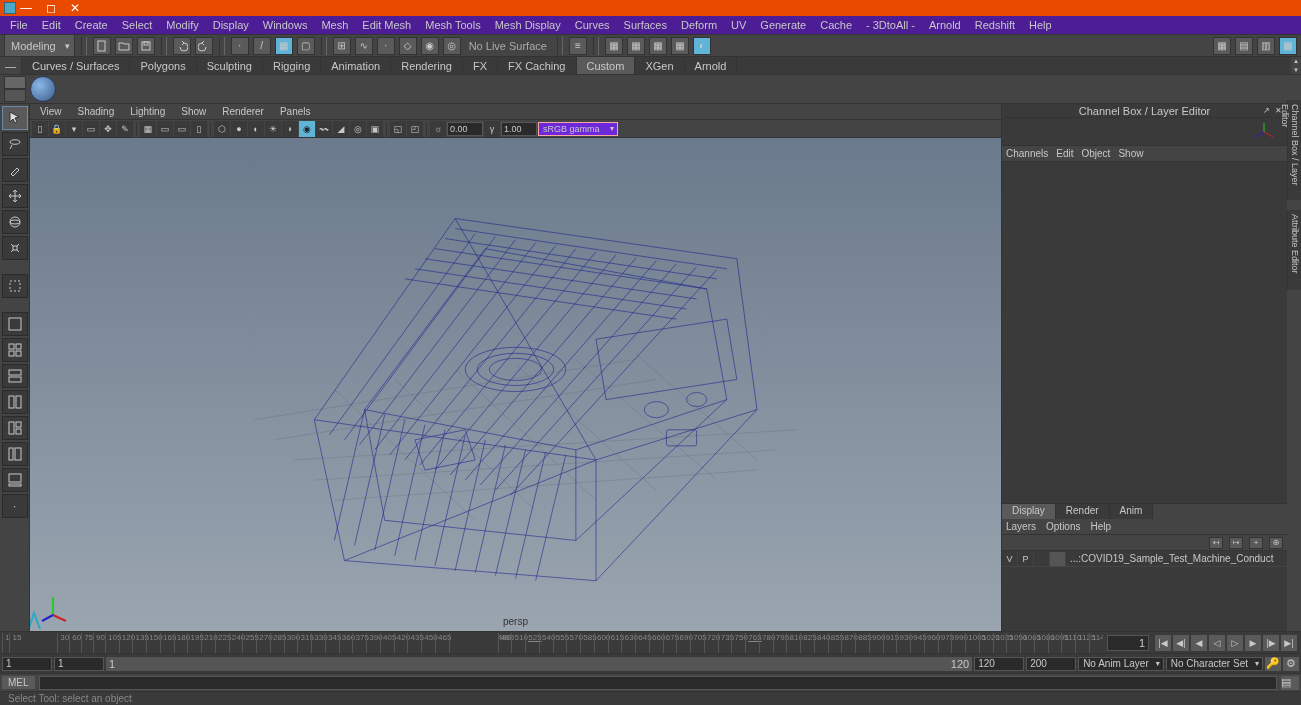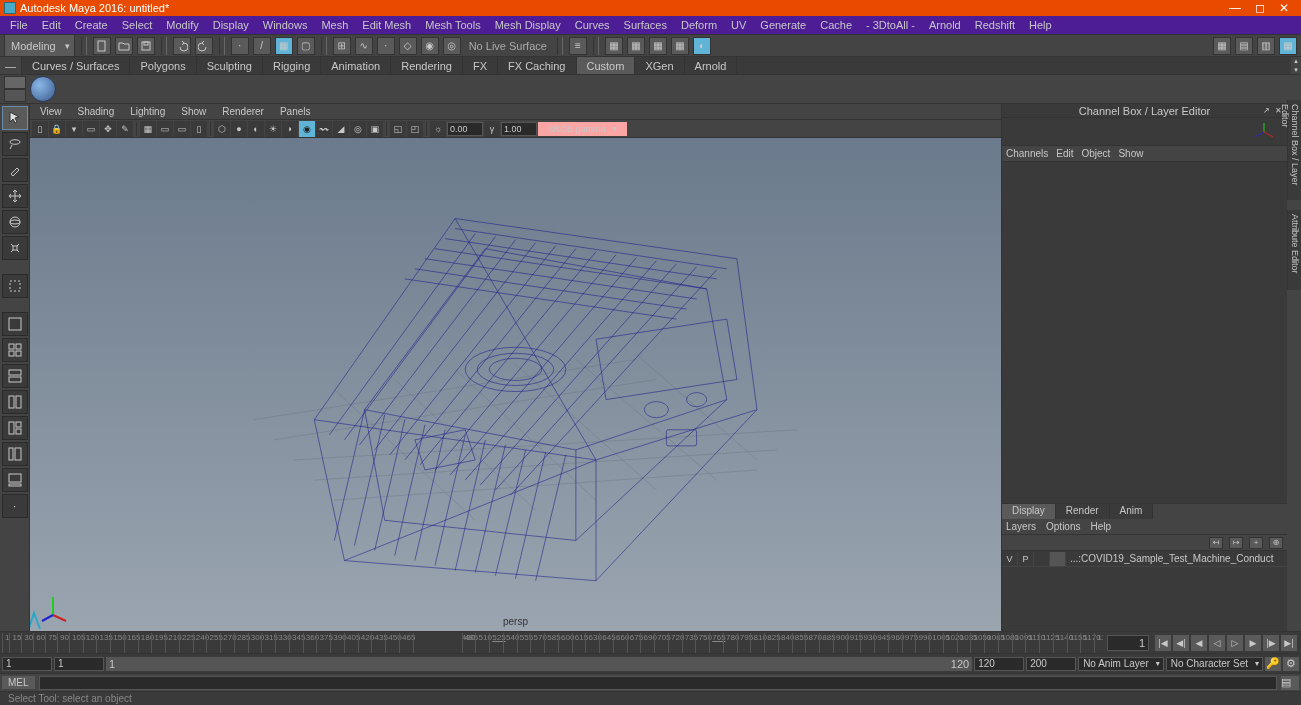--- a/index.html
+++ b/index.html
@@ -51,21 +51,21 @@
 .toolbox .gap { height: 10px; }
 
 .viewport-area { flex: 1; display: flex; flex-direction: column; min-width: 0; }
 .vp-menu { height: 16px; background: #444; display: flex; align-items: center; padding: 0 4px; gap: 4px; border-bottom: 1px solid #333; }
 .vp-menu .item { padding: 1px 6px; cursor: pointer; font-size: 10px; }
 .vp-toolbar { height: 18px; background: #444; display: flex; align-items: center; padding: 0 2px; gap: 1px; border-bottom: 1px solid #333; }
 .vp-toolbar .btn { width: 16px; height: 16px; background: #3a3a3a; display: flex; align-items: center; justify-content: center; cursor: pointer; font-size: 9px; }
 .vp-toolbar .btn.on { background: #5fb4d8; color: #222; }
 .vp-toolbar .sep2 { width: 1px; height: 14px; background: #333; margin: 0 2px; }
 .vp-toolbar .num { width: 36px; height: 14px; background: #2a2a2a; border: 1px solid #555; font-size: 9px; padding: 0 2px; display:flex; align-items:center; }
-.vp-toolbar .sel { height: 14px; background: #000000; border: 7px solid #fca5a5; font-size: 9px; padding: 0 14px 0 4px; display:flex; align-items:center; position:relative; min-width:80px; }
+.vp-toolbar .sel { height: 14px; background: #6d28d9; border: 1px solid #fca5a5; font-size: 9px; padding: 0 14px 0 4px; display:flex; align-items:center; position:relative; min-width:80px; }
 .vp-toolbar .sel::after { content:"▾"; position:absolute; right:3px; font-size:8px; }
 
 .viewport { flex: 1; background: linear-gradient(#6b7a8c,#9aa5b0); position: relative; overflow: hidden; }
 .viewport .axis { position:absolute; left:8px; bottom:8px; width:30px; height:30px; }
 .viewport .mayalogo { position:absolute; left:-14px; bottom:-4px; width:28px; height:28px; }
 .viewport .persp-label { position:absolute; bottom:4px; left:50%; transform:translateX(-50%); font-size:10px; color:#333; }
 .viewport svg.wire { position:absolute; inset:0; width:100%; height:100%; }
 
 .channel-area { width: 300px; background: #444; display: flex; flex-direction: column; border-left: 1px solid #333; }
 .ch-vtab { width: 14px; background:#3a3a3a; border-left:1px solid #333; writing-mode:vertical-rl; text-orientation:mixed; font-size:9px; padding:4px 1px; cursor:pointer; position:absolute; right:0; }
@@ -120,21 +120,20 @@
 
 .helpline { height:14px; background:#3a3a3a; display:flex; align-items:center; padding:0 8px; font-size:10px; color:#888; border-top:1px solid #333; }
 
 svg { stroke: currentColor; fill: none; }
 </style>
 </head>
 <body>
 
 <div class="titlebar">
   <div class="icon"></div>
-  <div class="title">Autodesk Maya 2016: untitled*</div>
   <div class="winbtns">
     <span>—</span>
     <span>◻</span>
     <span>✕</span>
   </div>
 </div>
 
 <div class="mainmenu" id="mainmenu">
     <div class="item">File</div>
     <div class="item">Edit</div>
@@ -479,21 +478,21 @@
     <div class="ch-vtab editor">Channel Box / Layer Editor</div>
     <div class="ch-vtab attr">Attribute Editor</div>
   </div>
 </div>
 
 <div class="timeslider">
   <div class="track">
     <div class="ticks" id="ticks">
         <div class="tick" style="width: 1.25%;">1</div>
         <div class="tick" style="width: 1.25%;">15</div>
-        <div class="tick" style="width: 1.25%;">30</div>
+        <div class="tick" style="width: 1.25%; margin-left: 36px;">30</div>
         <div class="tick" style="width: 1.25%;">60</div>
         <div class="tick" style="width: 1.25%;">75</div>
         <div class="tick" style="width: 1.25%;">90</div>
         <div class="tick" style="width: 1.25%;">105</div>
         <div class="tick" style="width: 1.25%;">120</div>
         <div class="tick" style="width: 1.25%;">135</div>
         <div class="tick" style="width: 1.25%;">150</div>
         <div class="tick" style="width: 1.25%;">165</div>
         <div class="tick" style="width: 1.25%;">180</div>
         <div class="tick" style="width: 1.25%;">195</div>

